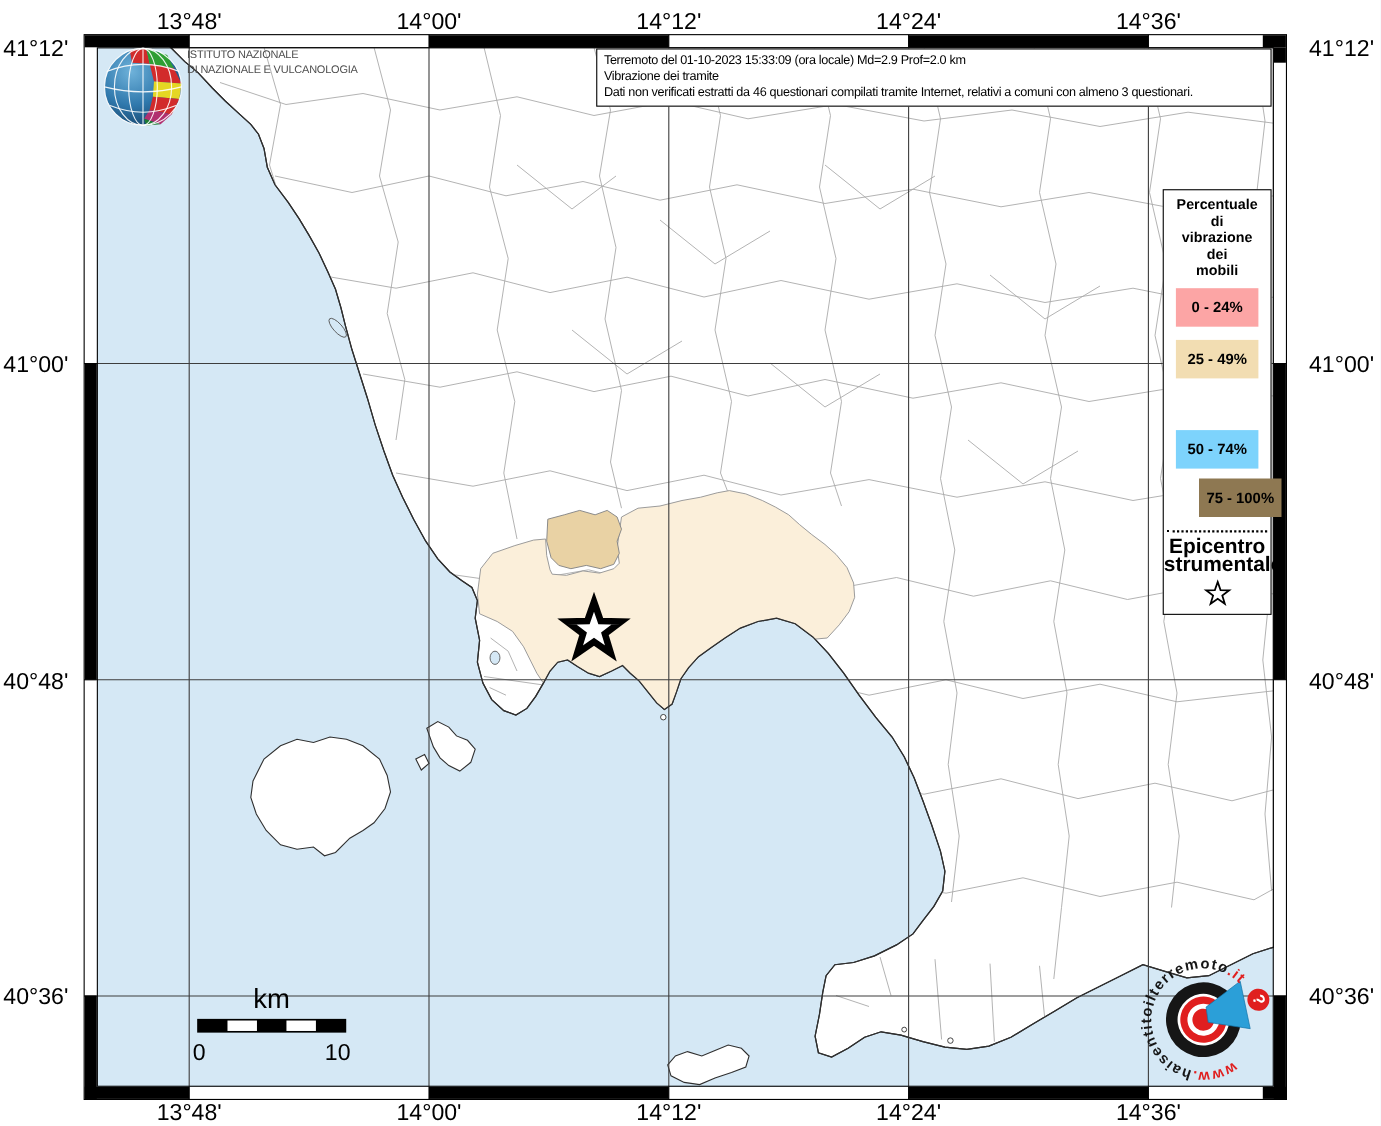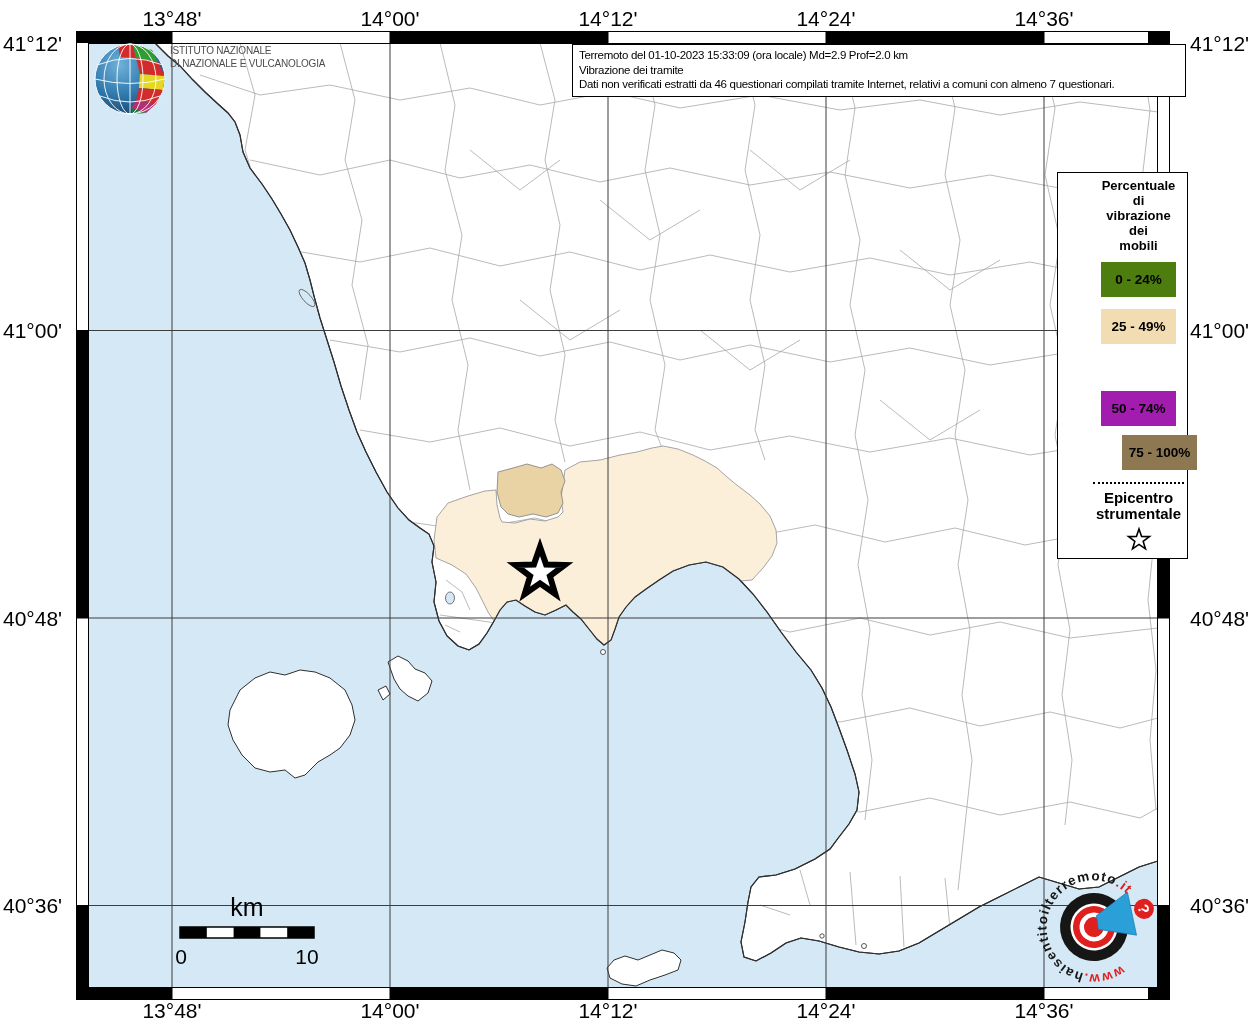--- a/index.html
+++ b/index.html
@@ -1,32 +1,32 @@
 <!DOCTYPE html>
 <html><head>
 <meta charset="utf-8">
 <style>
   html,body{margin:0;padding:0;background:#fff;}
   #canvas{position:relative;width:1255px;height:1024px;background:#fff;overflow:hidden;
           font-family:"Liberation Sans","DejaVu Sans",sans-serif;}
   #mapsvg{position:absolute;left:0;top:0;}
   .axis-label{fill:#000;font-size:21px;}
-  .infobox{position:absolute;left:572px;top:44px;width:600px;background:#fff;
+  .infobox{position:absolute;left:542px;top:44px;width:600px;background:#fff;
            border:1px solid #000;padding:3px 6px 4px 6px;font-size:11.5px;letter-spacing:-0.3px;
            line-height:14.6px;color:#000;white-space:nowrap;z-index:5;}
   .ingv-text{position:absolute;left:170px;top:44px;color:#4d4d4d;font-weight:normal;
              font-size:10px;letter-spacing:-0.2px;line-height:13px;z-index:6;}
   .legend{position:absolute;left:1057px;top:172px;width:97px;background:#fff;
-          border:1.5px solid #000;z-index:5;text-align:center;padding-bottom:6px;padding-left:32px;}
+          border:1.5px solid #000;z-index:5;text-align:center;padding-bottom:6px;}
   .legend-title{font-size:13px;font-weight:bold;line-height:15px;white-space:pre-line;
                 margin:5px 0 6px 0;}
   .swatch{width:75px;height:35px;margin:9px auto 0 auto;display:flex;align-items:center;
           justify-content:center;font-size:13.5px;font-weight:bold;color:#000;}
   .legend-divider{border-top:2px dotted #000;margin:12px 3px 6px 3px;height:0;}
-  .epi-label{font-size:15px;font-weight:bold;line-height:16px;white-space:pre-line;margin-bottom:4px;}
+  .epi-label{font-size:19px;font-weight:bold;line-height:16px;white-space:pre-line;margin-bottom:4px;}
   .legend-star{display:block;margin:0 auto;}
 </style>
 </head>
 <body>
 
 <div id="canvas">
 
 <svg id="mapsvg" width="1255" height="1024" viewBox="0 0 1255 1024">
   <defs>
     <path id="mainland" d="M155,43 L168,56 L180,66 L193,80 L205,92 L218,104 L228,113 L235,122 L240,135 L243,152 L250,168 L262,184 L272,199 L281,214 L290,230 L298,247 L305,263 L310,280 L314,296 L320,318 L327,340 L334,362 L341,386 L349,410 L357,432 L366,452 L376,472 L387,492 L398,508 L409,520 L420,528 L429,534 L434,546 L432,562 L436,582 L434,602 L439,621 L447,636 L458,646 L469,650 L479,644 L487,633 L494,621 L500,610 L507,602 L516,600 L525,606 L535,612 L545,615 L556,610 L566,605 L573,612 L581,619 L589,629 L597,639 L604,645 L611,640 L615,629 L619,617 L626,607 L635,597 L646,589 L659,580 L673,571 L689,565 L706,562 L723,567 L739,579 L753,594 L767,612 L781,632 L796,652 L811,670 L822,688 L831,707 L839,728 L847,750 L855,774 L859,792 L857,810 L849,824 L839,837 L830,849 L815,859 L795,869 L776,875 L759,877 L751,887 L748,902 L745,922 L741,942 L744,957 L756,961 L771,953 L786,943 L801,938 L819,941 L839,947 L859,952 L879,954 L899,951 L919,943 L939,931 L959,919 L979,907 L999,897 L1019,887 L1039,877 L1059,883 L1079,889 L1099,887 L1119,877 L1139,867 L1158,861 L1158,43 Z"></path>
@@ -240,37 +240,37 @@
       <path d="M97,65 Q130,52 163,65"></path>
       <path d="M95,79 Q130,88 165,79"></path>
       <path d="M100,96 Q130,108 160,96"></path>
     </g>
   </g>
 </svg>
 
 <div class="infobox">
   <div>Terremoto del 01-10-2023 15:33:09 (ora locale) Md=2.9 Prof=2.0 km</div>
   <div>Vibrazione dei tramite</div>
-  <div>Dati non verificati estratti da 46 questionari compilati tramite Internet, relativi a comuni con almeno 7 questionari.</div>
+  <div>Dati non verificati estratti da 46 questionari compilati tramite Internet, relativi a comuni con almeno 3 questionari.</div>
 </div>
 
 <div class="ingv-text">
   <div>ISTITUTO NAZIONALE</div>
   <div>DI NAZIONALE E VULCANOLOGIA</div>
 </div>
 
 <div class="legend">
   <div class="legend-title">Percentuale
 di
 vibrazione
 dei
 mobili</div>
-  <div class="swatch" fill="#FBEFDA" style="background: #4d7c0f;">0 - 24%</div>
+  <div class="swatch" fill="#FBEFDA" style="background: #fca5a5;">0 - 24%</div>
   <div class="swatch" fill="#F2DDB2" style="background: rgb(242, 221, 178); margin-top: 12px;">25 - 49%</div>
-  <div class="swatch" fill="#CCAC7D" style="background: #a21caf; margin-top: 47px;">50 - 74%</div>
+  <div class="swatch" fill="#CCAC7D" style="background: #7dd3fc; margin-top: 47px;">50 - 74%</div>
   <div class="swatch" fill="#8E7852" style="background: rgb(142, 120, 82); margin-left: 32px;">75 - 100%</div>
   <div class="legend-divider"></div>
   <div class="epi-label">Epicentro
 strumentale</div>
   <svg class="legend-star" width="28" height="26" viewBox="-14 -13 28 26">
     <path transform="translate(0,1)" fill="#fff" stroke="#000" stroke-width="1.6" d="M0,-11 L2.58,-3.56 L10.46,-3.4 L4.18,1.36 L6.47,8.9 L0,4.4 L-6.47,8.9 L-4.18,1.36 L-10.46,-3.4 L-2.58,-3.56 Z"></path>
   </svg>
 </div>
 
 </div>

